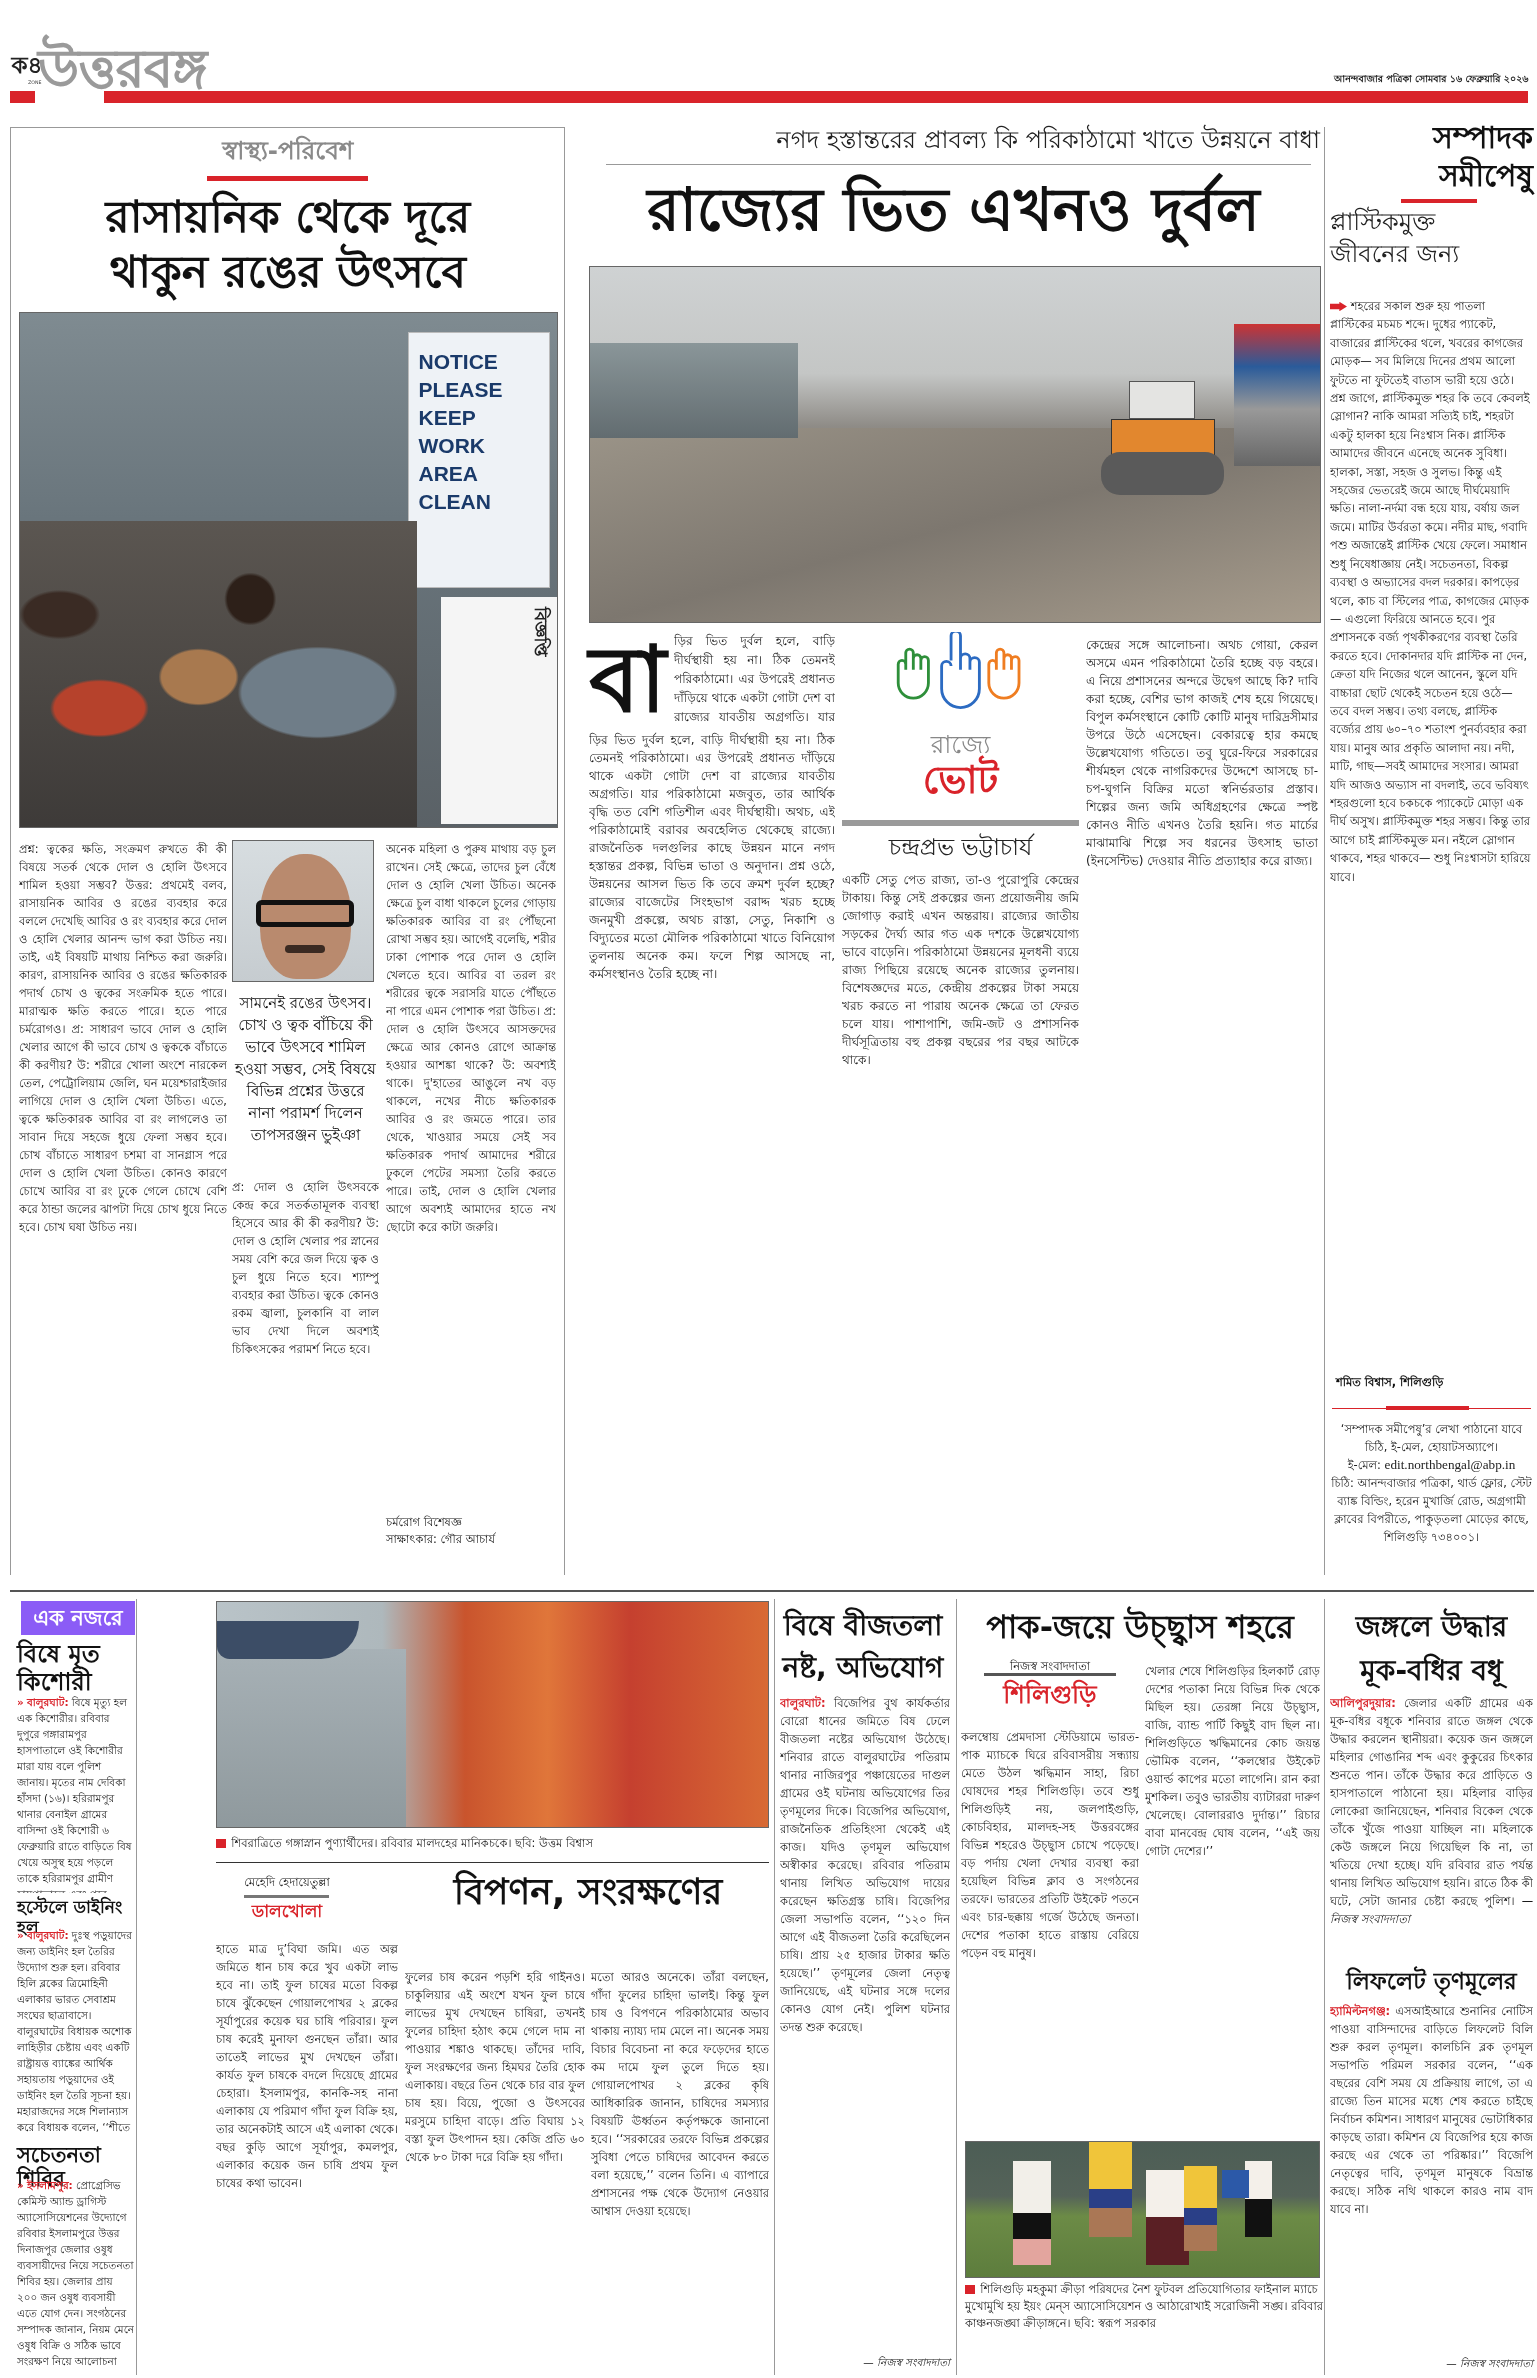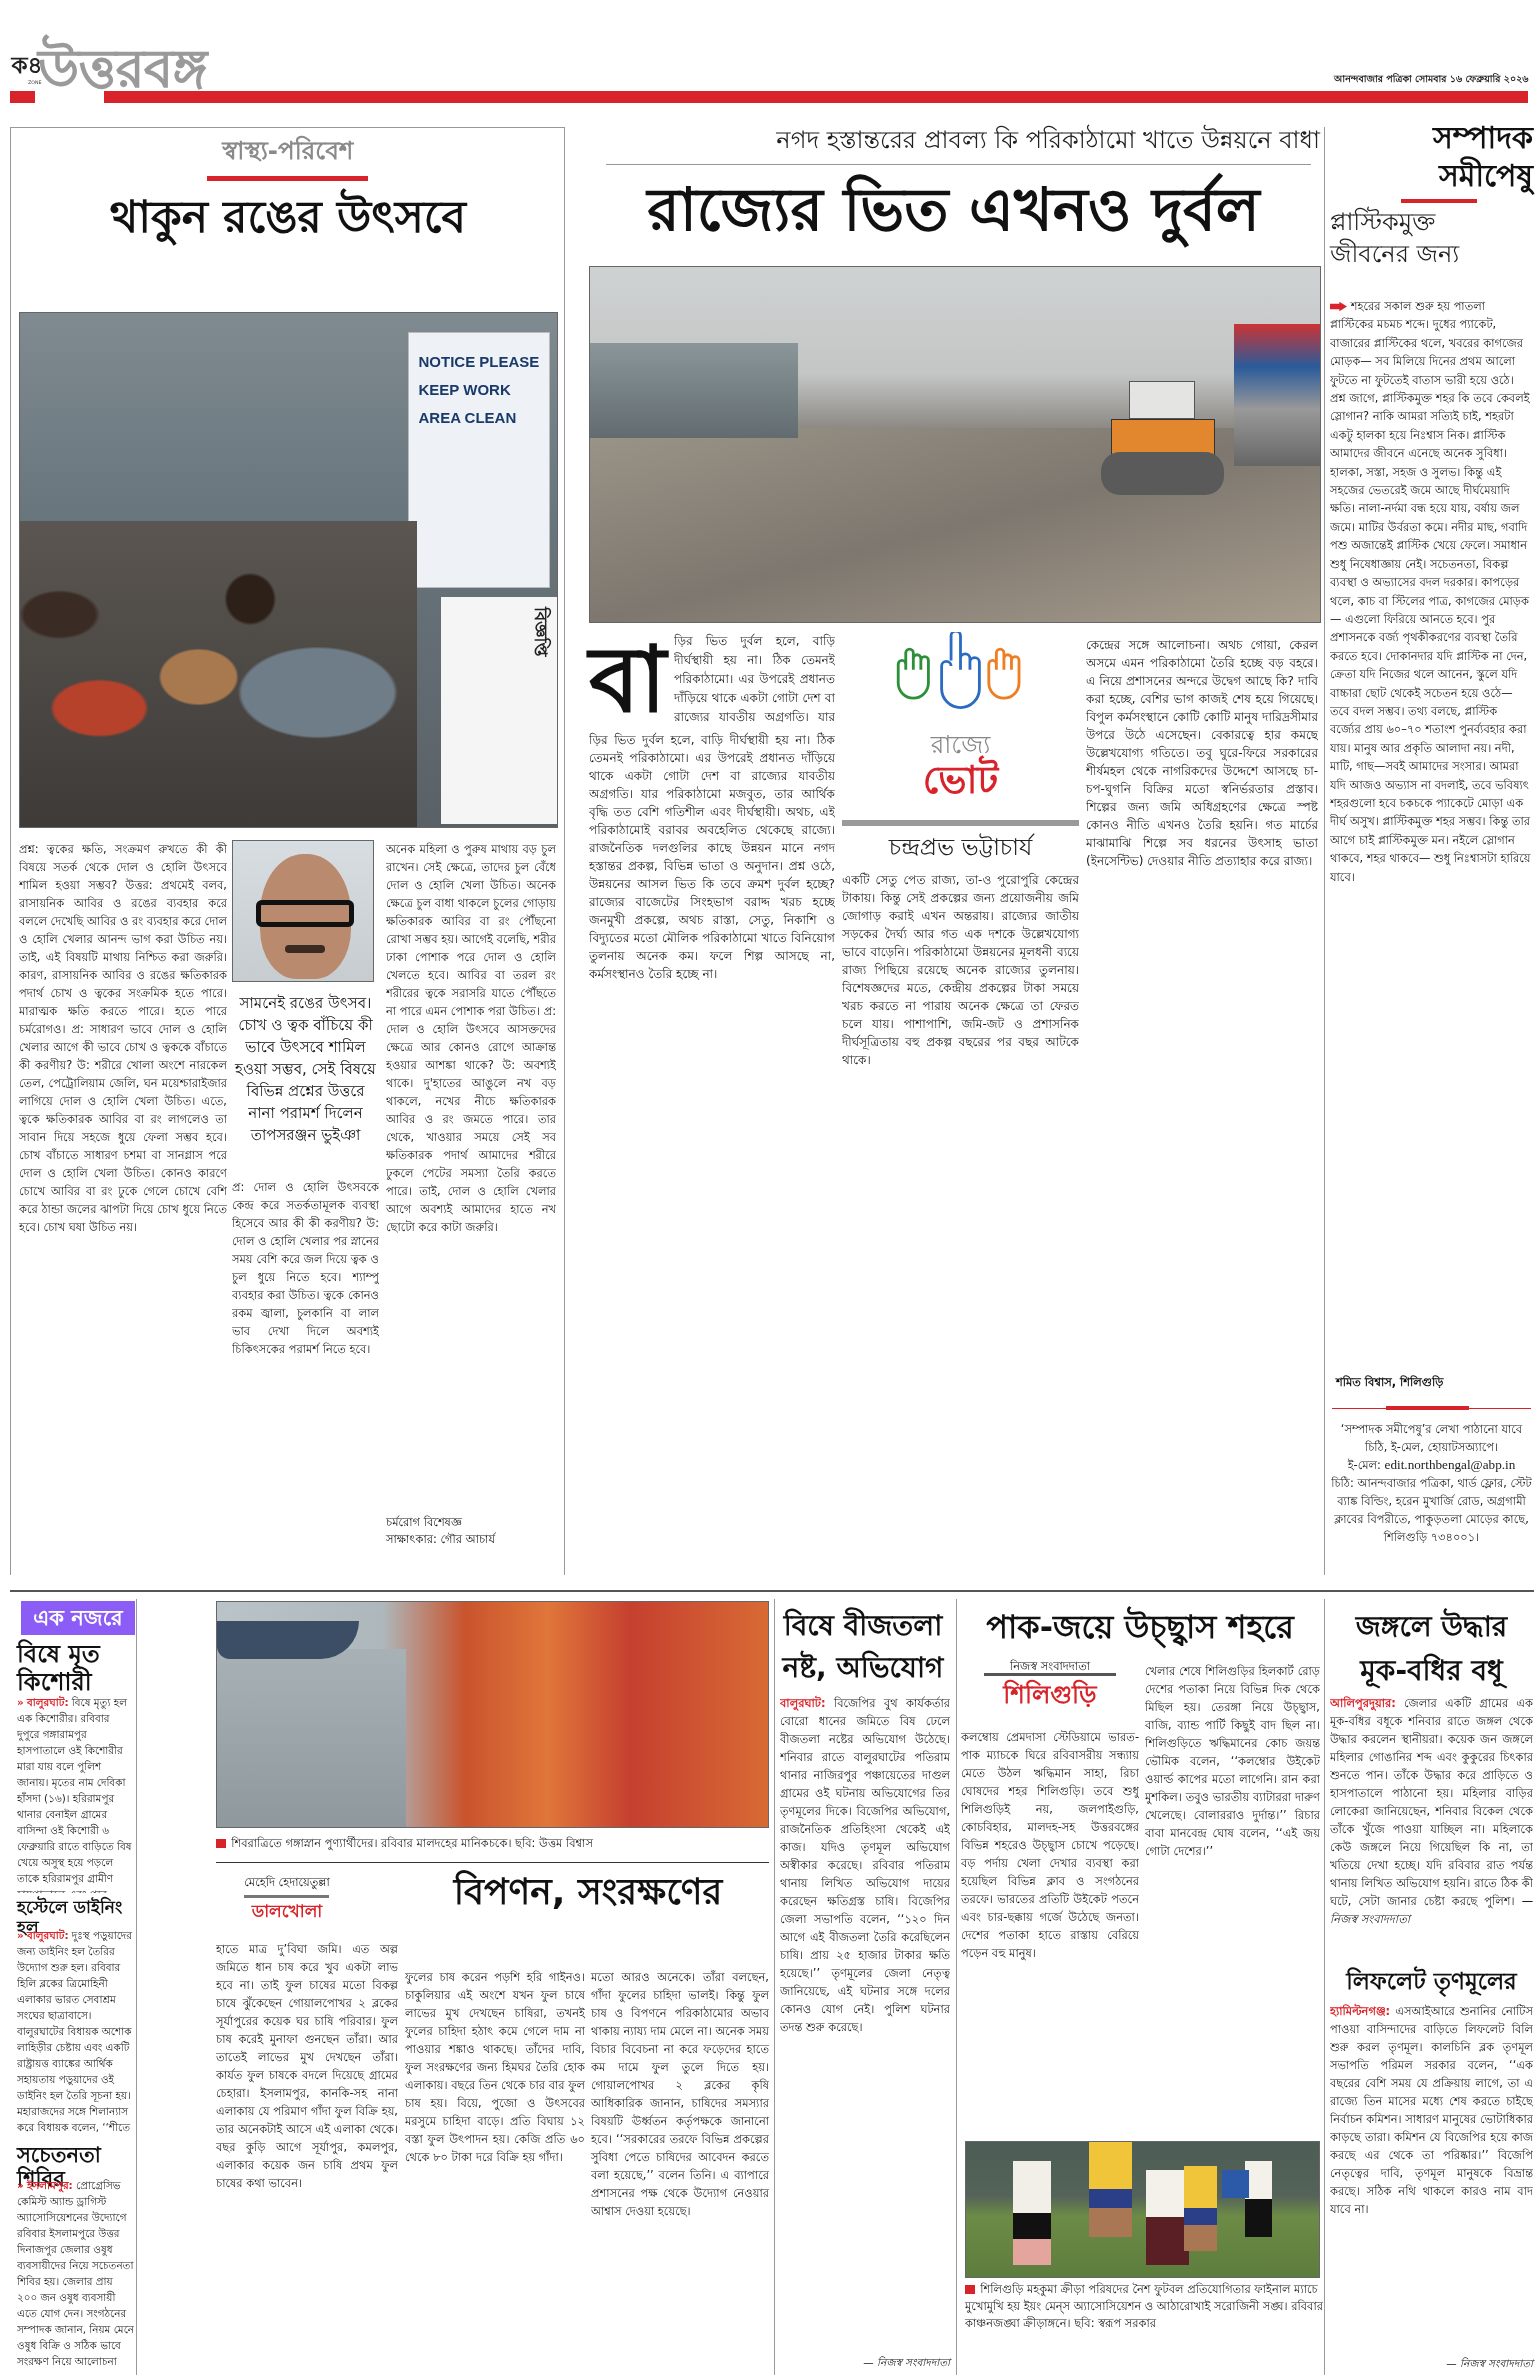--- a/index.html
+++ b/index.html
@@ -29,25 +29,26 @@
   <div class="abs redbar" style="left:104px;top:91px;width:1424px;height:12.3px"></div>
   <div class="abs" style="right:9.5px;top:72px;font-size:9.5px;font-weight:bold;color:#222">আনন্দবাজার পত্রিকা সোমবার ১৬ ফেব্রুয়ারি ২০২৬</div>
 </div>
 
 <div class="abs" style="left:10.4px;top:127px;width:555px;height:1448px;border:0.9px solid #999;border-bottom:none"></div>
 <div class="abs" style="left:10.4px;top:132px;width:555px;text-align:center">
   <div style="font-size:24.6px;font-weight:bold;color:#8a8a8a;display:inline-block">স্বাস্থ্য-পরিবেশ</div>
   <div class="redbar" style="width:161px;height:5.7px;margin:3.8px auto 0"></div>
 </div>
 <div class="abs hd" style="left:10.4px;top:189px;width:555px;text-align:center;font-size:44px;line-height:55px">
+  <div>রাসায়নিক থেকে দূরে</div>
   <div>থাকুন রঙের উৎসবে</div>
 </div>
 
 <div class="abs photo" style="left:19px;top:312px;width:539px;height:516px;background:linear-gradient(180deg,#7f8b91 0%,#69757c 40%,#5a6166 100%)">
-  <div class="abs" style="left:388px;top:19px;width:142px;height:256px;background:#eef2f6;border:1.9px solid #bbb;padding:15px 9.5px;color:#1a3a6a;font-weight:bold;font-size:15px;line-height:28px;font-family:'Liberation Sans',sans-serif">NOTICE PLEASE KEEP WORK AREA CLEAN</div>
+  <div class="abs" style="left:388px;top:19px;width:142px;height:256px;background:#eef2f6;border:1.9px solid #bbb;padding:15px 9.5px;color:#1a3a6a;font-weight:bold;font-size:21px;line-height:28px;font-family:'Liberation Sans',sans-serif">NOTICE PLEASE KEEP WORK AREA CLEAN</div>
   <div class="abs" style="left:421px;top:284px;width:123px;height:227px;background:#f5f5f5;color:#222;font-size:17px;font-weight:bold;padding:9.5px;writing-mode:vertical-rl">বিজ্ঞপ্তি</div>
   <div class="abs" style="left:0;top:208px;width:397px;height:312px;background:radial-gradient(ellipse at 20% 60%,#b6422c 0,#b6422c 10%,transparent 11%),radial-gradient(ellipse at 45% 50%,#a8794f 0,#a8794f 12%,transparent 13%),radial-gradient(ellipse at 75% 55%,#6f7d88 0,#6f7d88 18%,transparent 19%),radial-gradient(ellipse at 10% 30%,#3a2b24 0,#3a2b24 7%,transparent 8%),radial-gradient(ellipse at 58% 25%,#2d2019 0,#2d2019 7%,transparent 8%),linear-gradient(180deg,#5b5651,#3d3a38)"></div>
 </div>
 
 <div class="abs photo" style="left:232px;top:840px;width:142px;height:142px;background:linear-gradient(180deg,#d7dde0 0%,#c6ccd0 100%)">
   <div class="abs" style="left:26.5px;top:13.2px;width:91px;height:125px;border-radius:48% 48% 40% 40%;background:#b98a6e"></div>
   <div class="abs" style="left:23px;top:59px;width:98px;height:26.5px;border:5.7px solid #111;border-radius:5.7px"></div>
   <div class="abs" style="left:52px;top:104px;width:40px;height:7.6px;background:#3b2a22;border-radius:3.8px"></div>
 </div>
 

